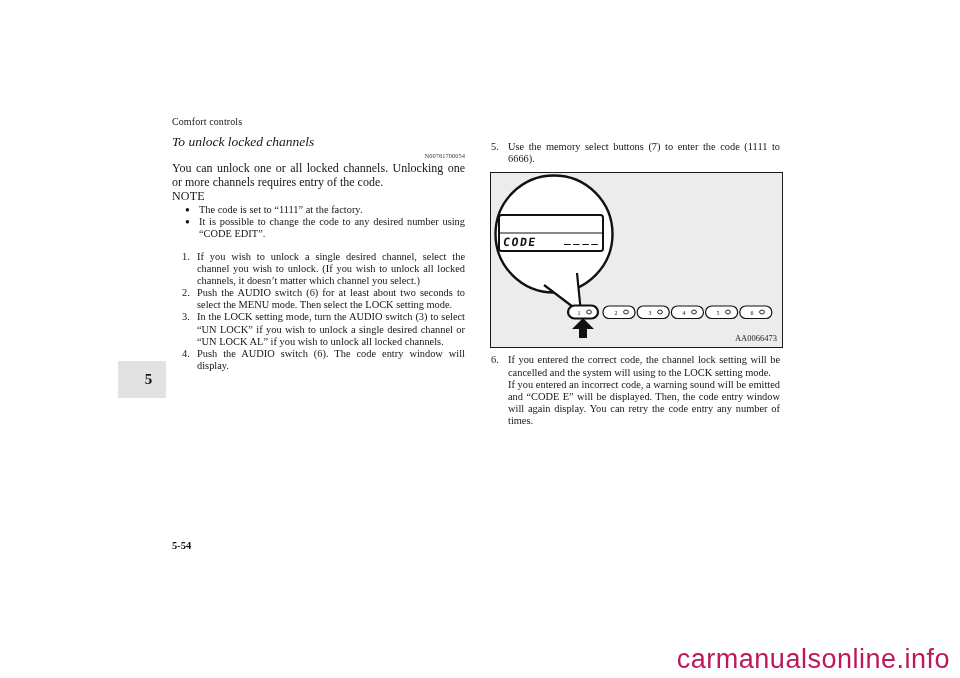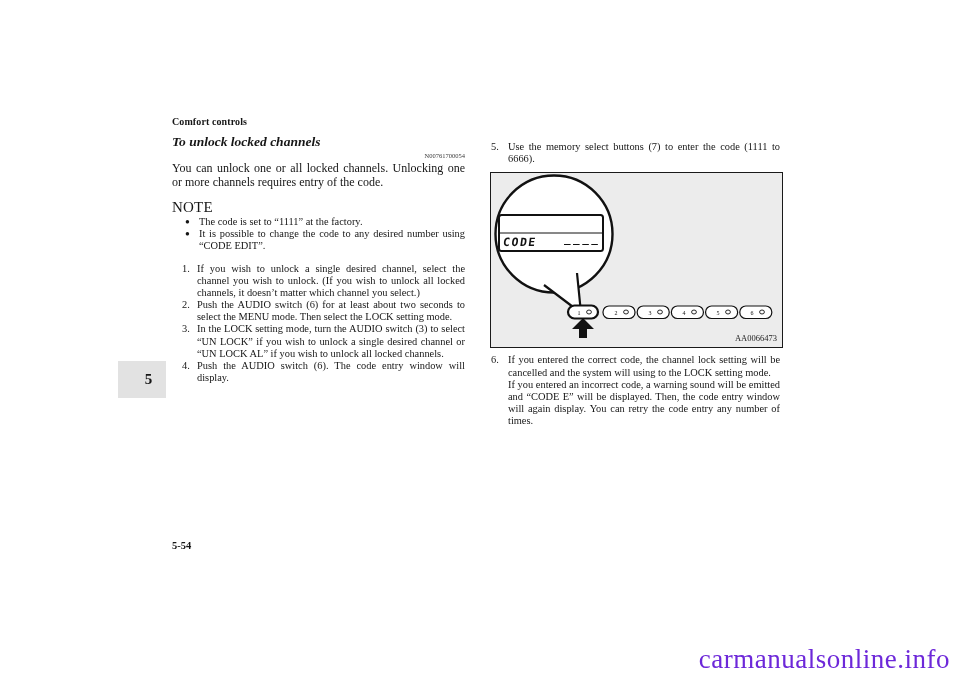--- a/index.html
+++ b/index.html
@@ -4,26 +4,26 @@
 <style>
   * { margin:0; padding:0; box-sizing:border-box; }
   html,body { background:#ffffff; }
   .page {
     position:relative; width:960px; height:678px; background:#ffffff;
     font-family:"Liberation Serif", serif; color:#161616; overflow:hidden;
   }
   
   .col-left { position:absolute; left:172px; top:116px; width:293px; }
   .col-right { position:absolute; left:490px; top:141px; width:290px; }
-  .running-header { font-size:10px; font-weight:bold; letter-spacing:.1px; }
-  .article-title { margin-top:7px; font-size:13.5px; font-weight:bold; font-style:italic; }
+  .running-header { font-size:10px; font-weight:normal; letter-spacing:.1px; }
+  .article-title { margin-top:7px; font-size:13.5px; font-weight:normal; font-style:italic; }
   .ref-code { margin-top:2px; font-size:6.5px; text-align:right; color:#3a3a3a; }
   .para { font-size:12px; line-height:1.17; text-align:justify; }
   .intro { margin-top:2px; }
-  .note-label { margin-top:10px; font-size:15px; letter-spacing:.2px; }
+  .note-label { font-size:12px; letter-spacing:.2px; }
   .bullet { position:relative; padding-left:27px; font-size:10.4px; line-height:1.17; text-align:justify; }
   .bullet .glyph { position:absolute; left:13px; top:1px; font-size:8px; }
   .steps { margin-top:10px; }
   .step { position:relative; padding-left:25px; font-size:10.4px; line-height:1.17; text-align:justify; }
   .step .num { position:absolute; left:10px; top:0; }
   .col-right .step { padding-left:18px; }
   .col-right .step .num { left:1px; }
   .step-cont { margin-top:0; }
   
   .figure-wrap { margin-top:7px; width:293px; height:176px; }
@@ -31,21 +31,21 @@
   .col-right .after-fig { margin-top:6px; }
   
   .section-tab {
     position:absolute; left:118px; top:361px; width:48px; height:37px;
     background:#e2e2e2; font-size:15px; font-weight:bold;
     display:flex; align-items:center; justify-content:center; padding-left:13px;
   }
   .page-number { position:absolute; left:172px; top:540px; font-size:10.5px; font-weight:bold;text-align:center; }
   .watermark {
     position:absolute; right:10px; bottom:3px;
-    font-family:Liberation Serif, serif; font-size:27px; color:#6d28d9; letter-spacing:.5px;
+    font-family:Liberation Sans, sans-serif; font-size:27px; color:#be185d; letter-spacing:.5px;
   }
   .seg-display-label { font-family:"DejaVu Sans Mono", monospace; font-weight:bold; }
 </style>
 </head>
 <body>
 
 <div class="page">
 
   <div class="col-left">
     <div class="running-header">Comfort controls</div>

